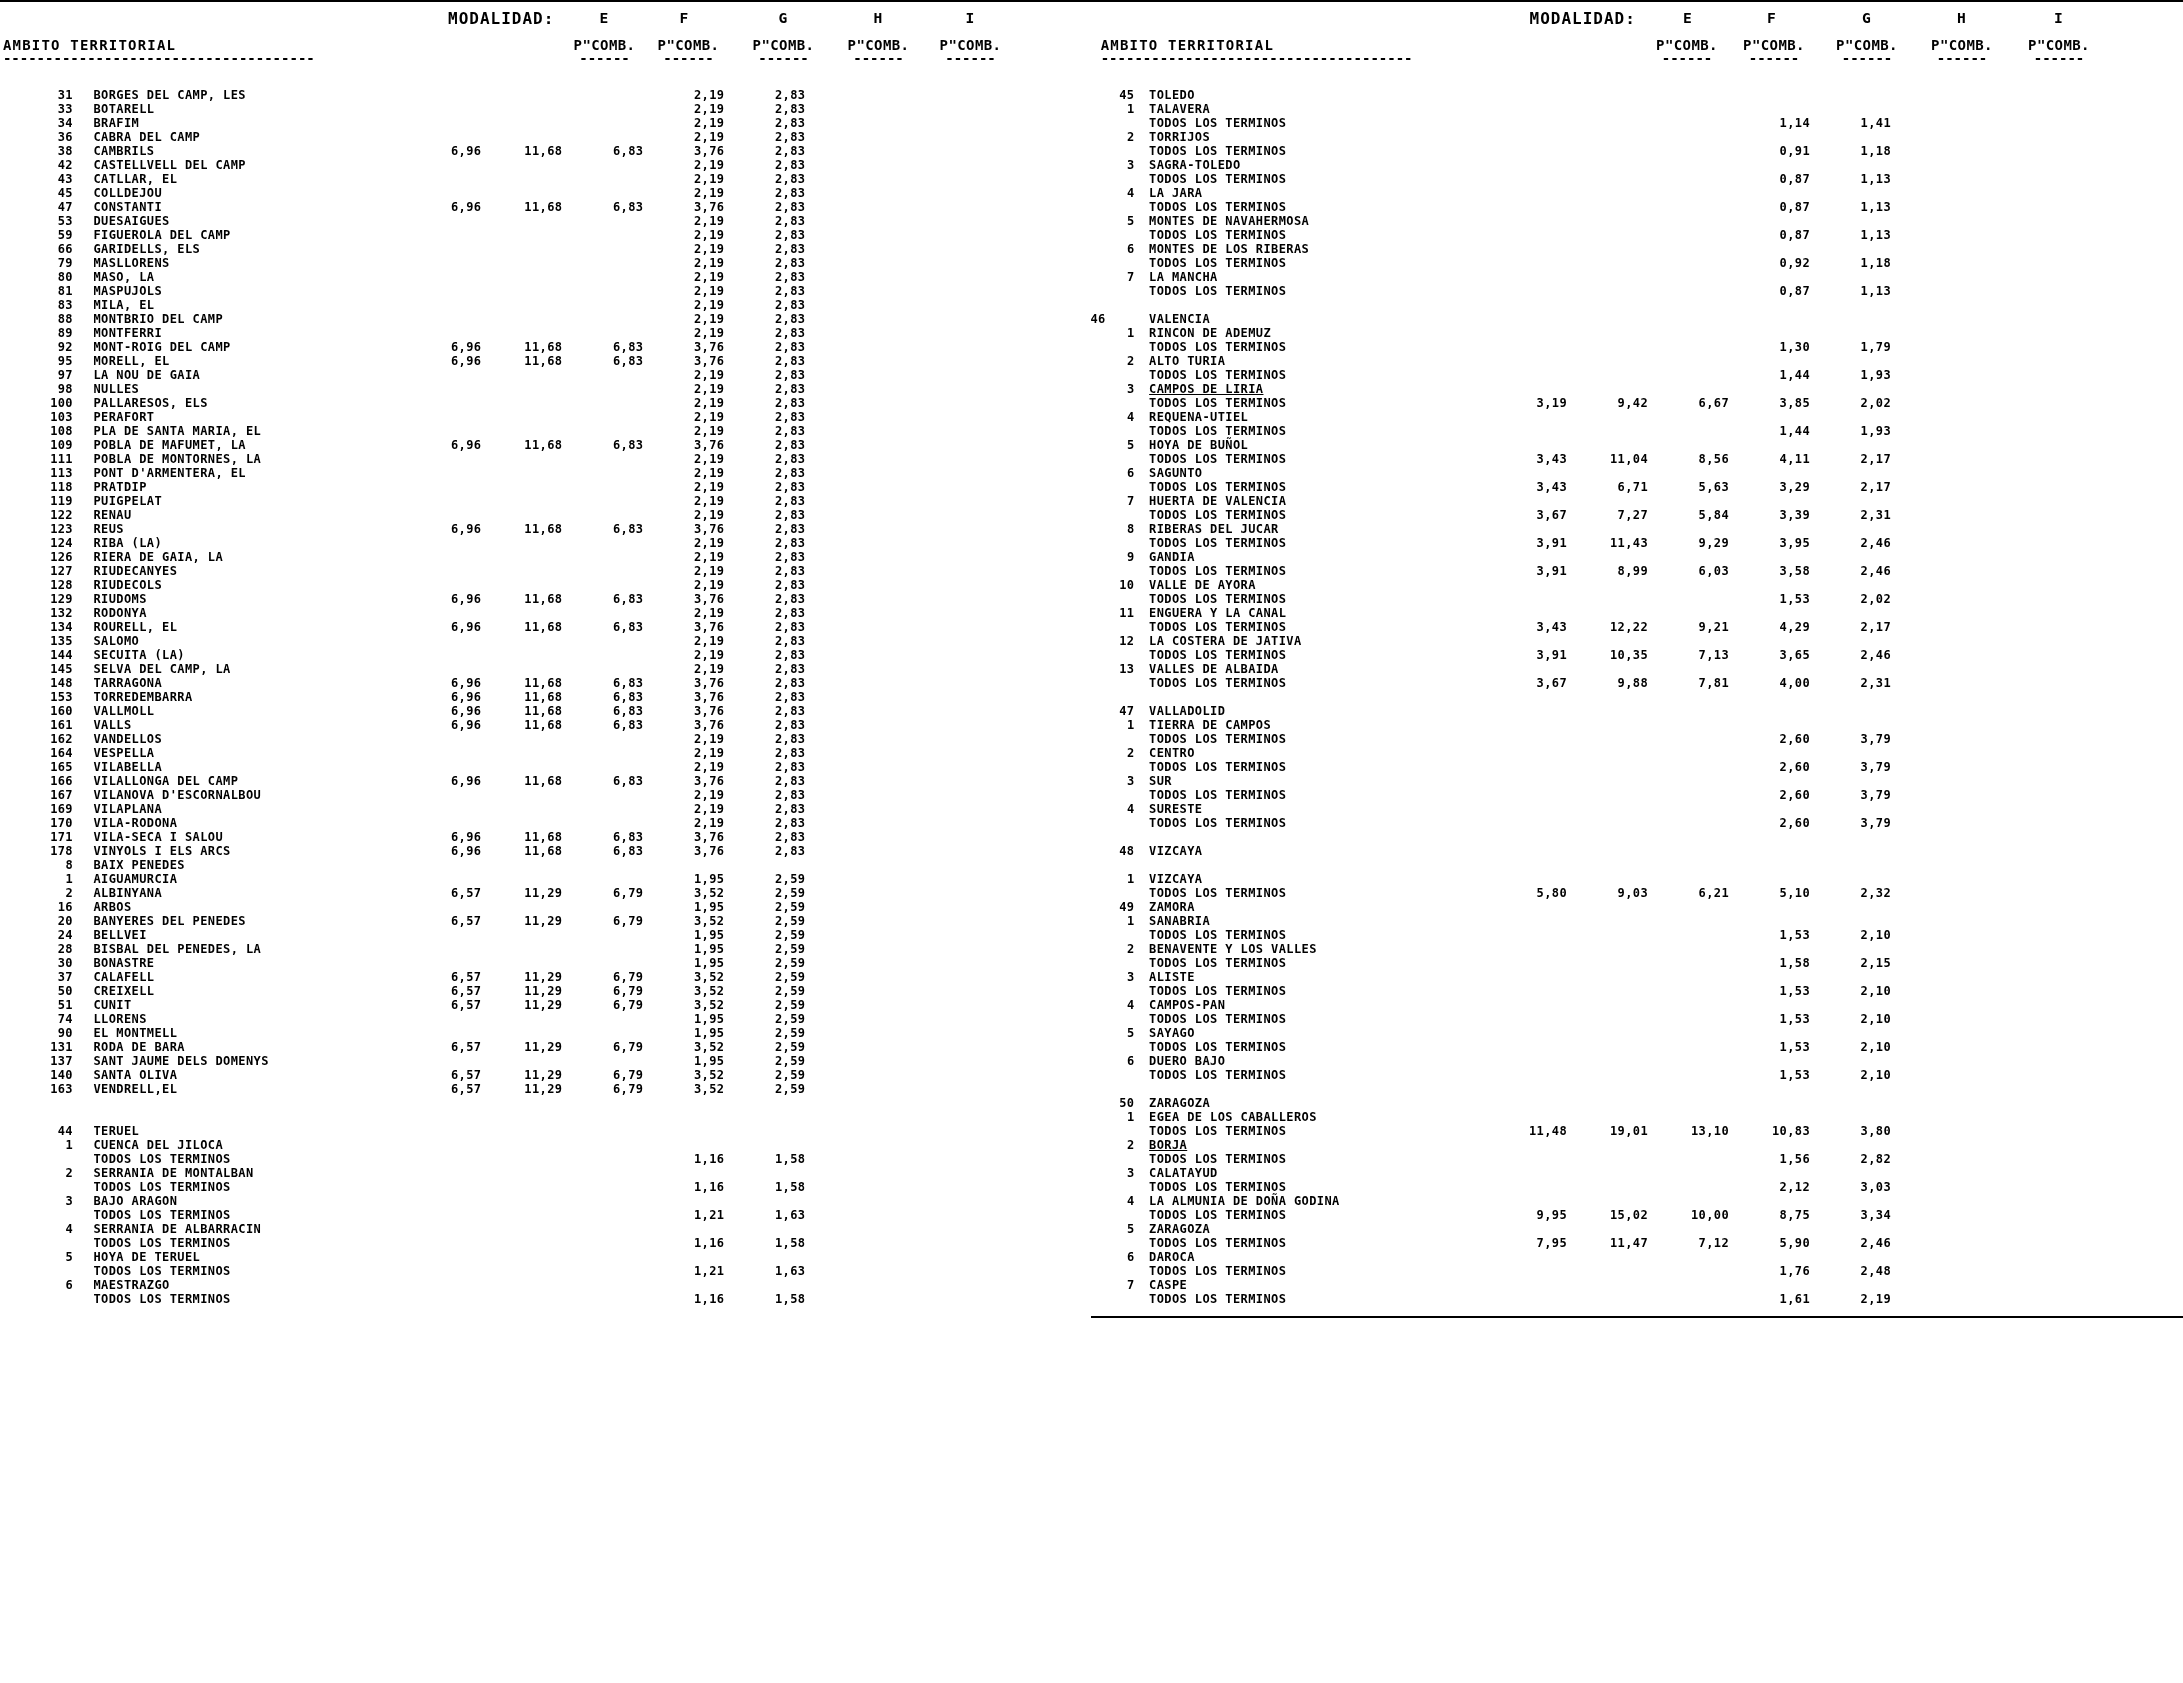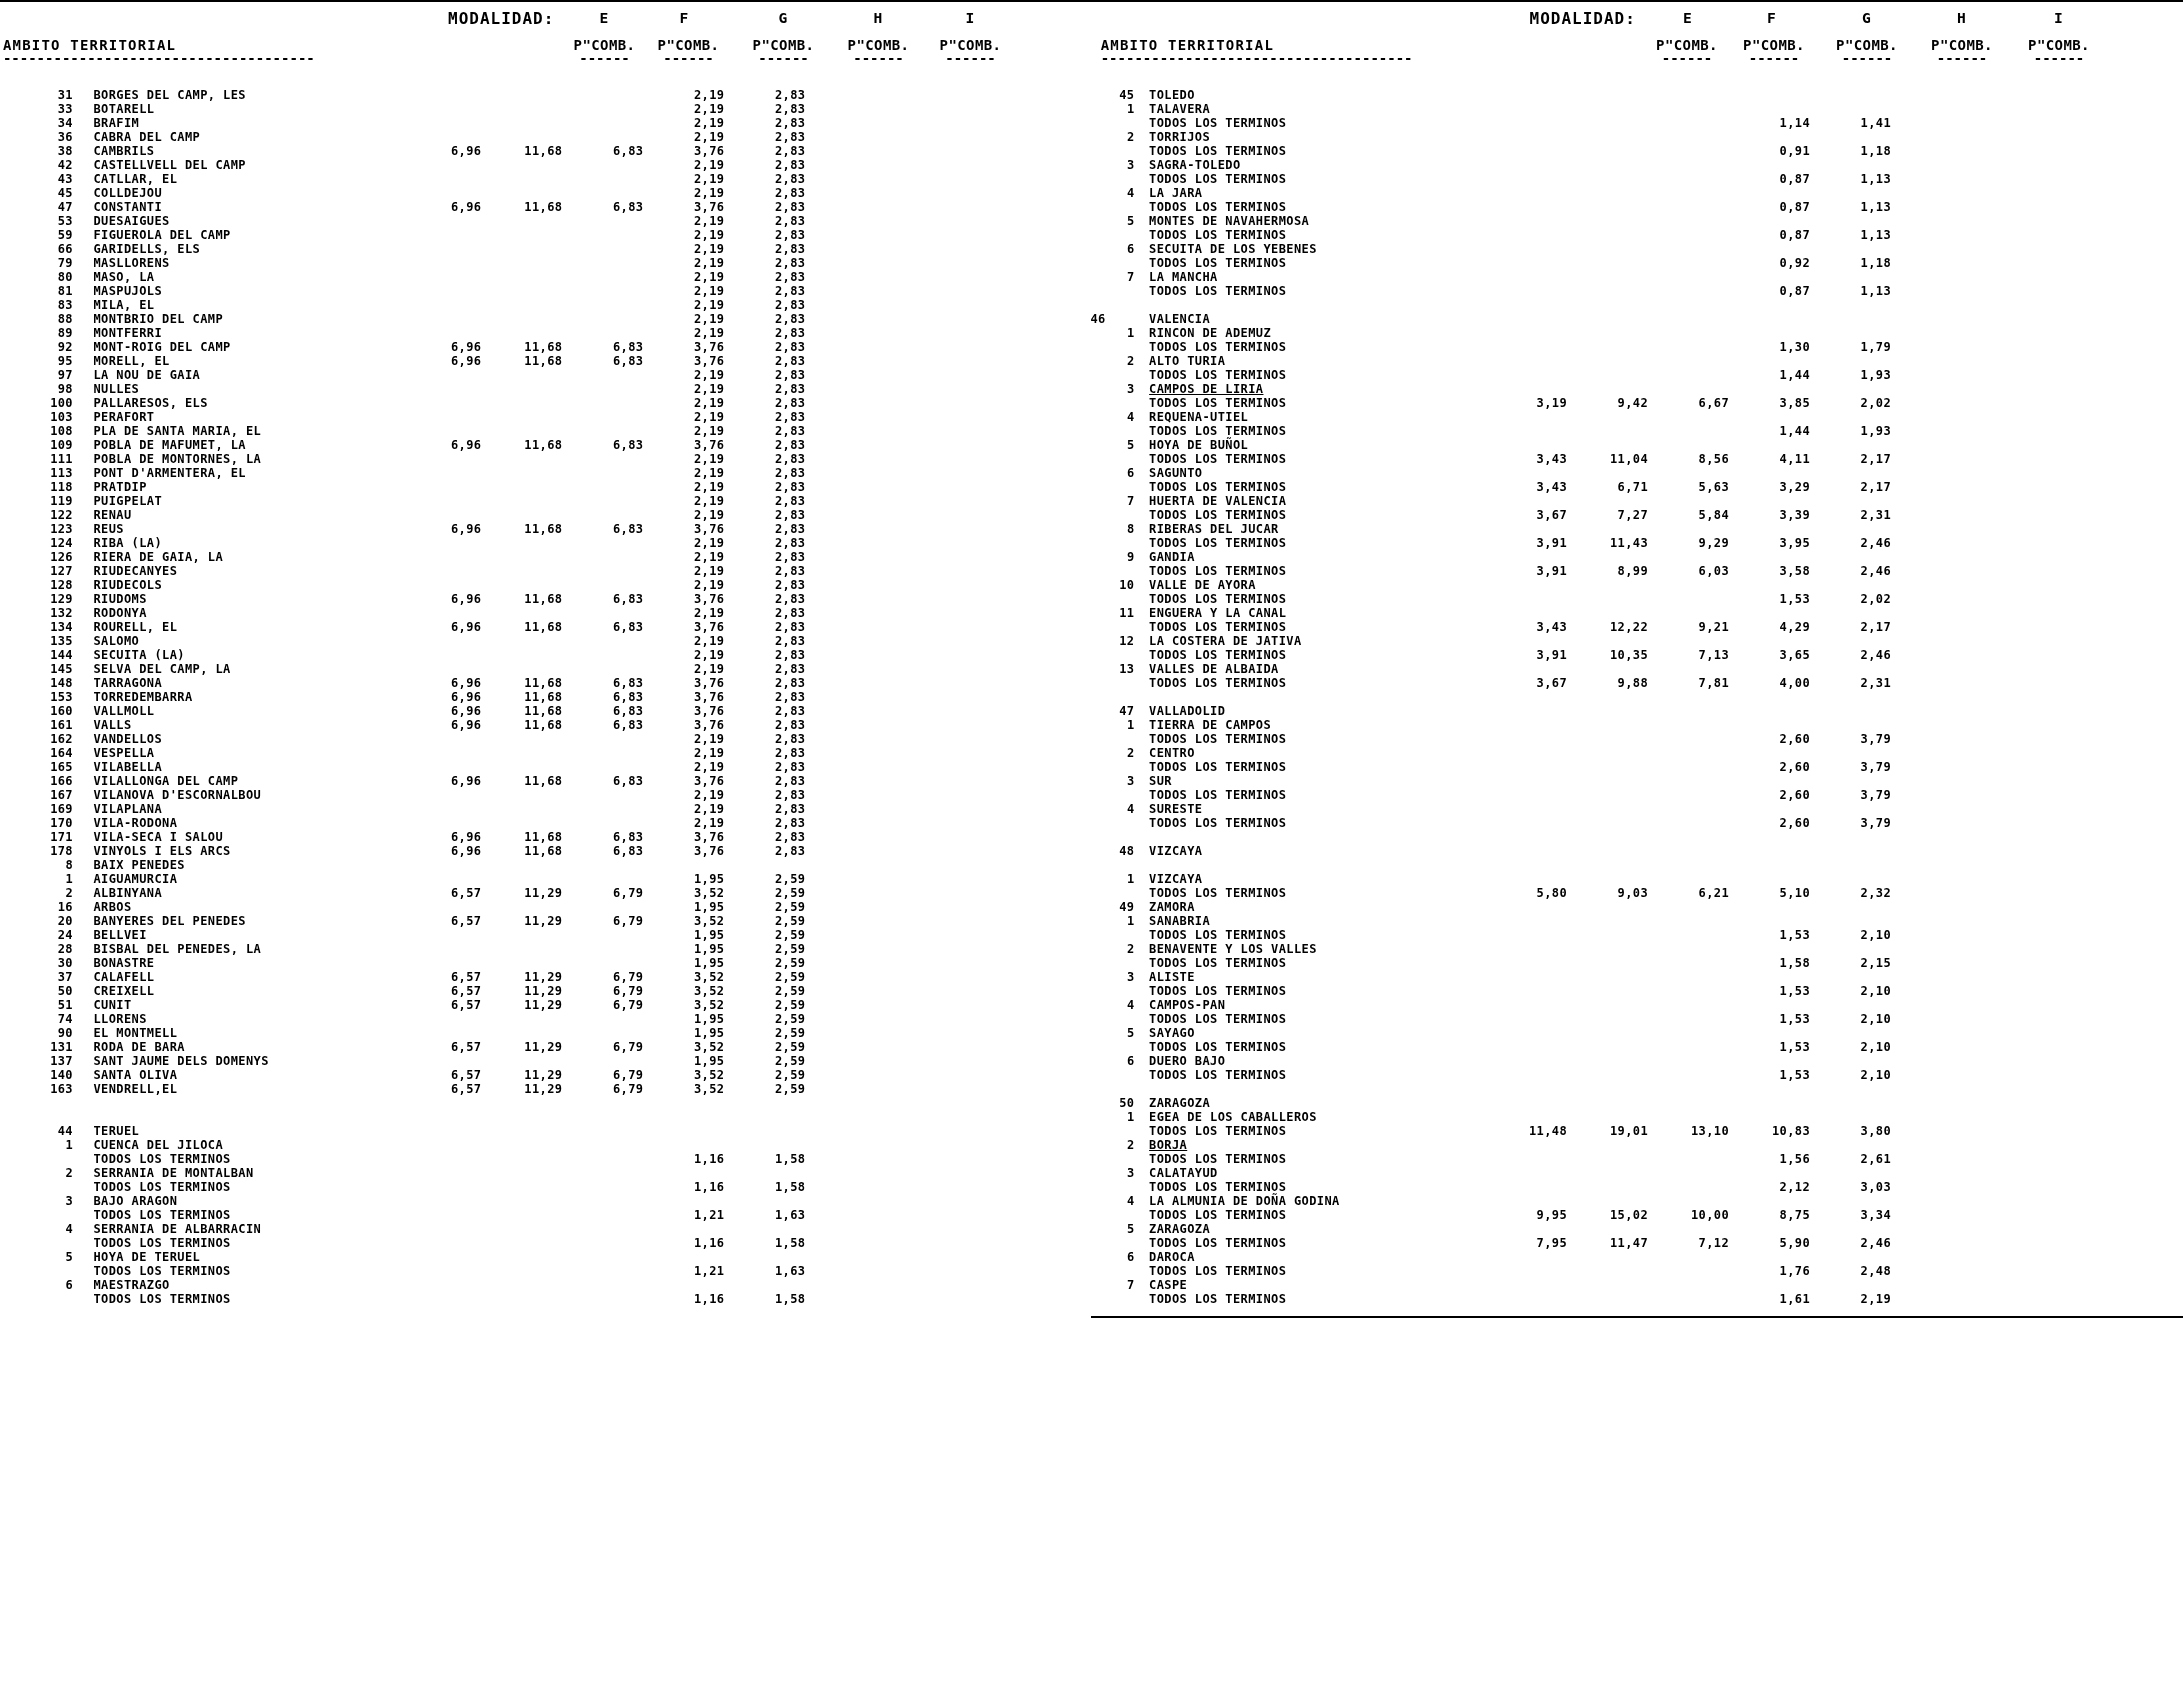--- a/index.html
+++ b/index.html
@@ -1065,21 +1065,21 @@
             <td class="c-code"></td>
             <td class="c-name" style="padding-left: 100px;">TODOS LOS TERMINOS</td>
             <td class="c-num"></td>
             <td class="c-num"></td>
             <td class="c-num"></td>
             <td class="c-num">0,87</td>
             <td class="c-num">1,13</td>
           </tr>
           <tr>
             <td class="c-code" style="width: 44px;">6</td>
-            <td class="c-name" style="padding-left: 7.3px;">SECUITA DE LOS YEBENES</td>
+            <td class="c-name" style="padding-left: 7.3px;">MONTES DE LOS RIBERAS</td>
             <td class="c-num"></td>
             <td class="c-num"></td>
             <td class="c-num"></td>
             <td class="c-num"></td>
             <td class="c-num"></td>
           </tr>
           <tr>
             <td class="c-code"></td>
             <td class="c-name" style="padding-left: 100px;">TODOS LOS TERMINOS</td>
             <td class="c-num"></td>
@@ -1625,21 +1625,21 @@
             <td class="c-num"></td>
             <td class="c-num"></td>
           </tr>
           <tr>
             <td class="c-code"></td>
             <td class="c-name" style="padding-left: 100px;">TODOS LOS TERMINOS</td>
             <td class="c-num"></td>
             <td class="c-num"></td>
             <td class="c-num"></td>
             <td class="c-num">1,56</td>
-            <td class="c-num">2,61</td>
+            <td class="c-num">2,82</td>
           </tr>
           <tr>
             <td class="c-code" style="width: 44px;">3</td>
             <td class="c-name" style="padding-left: 7.3px;">CALATAYUD</td>
             <td class="c-num"></td>
             <td class="c-num"></td>
             <td class="c-num"></td>
             <td class="c-num"></td>
             <td class="c-num"></td>
           </tr>

